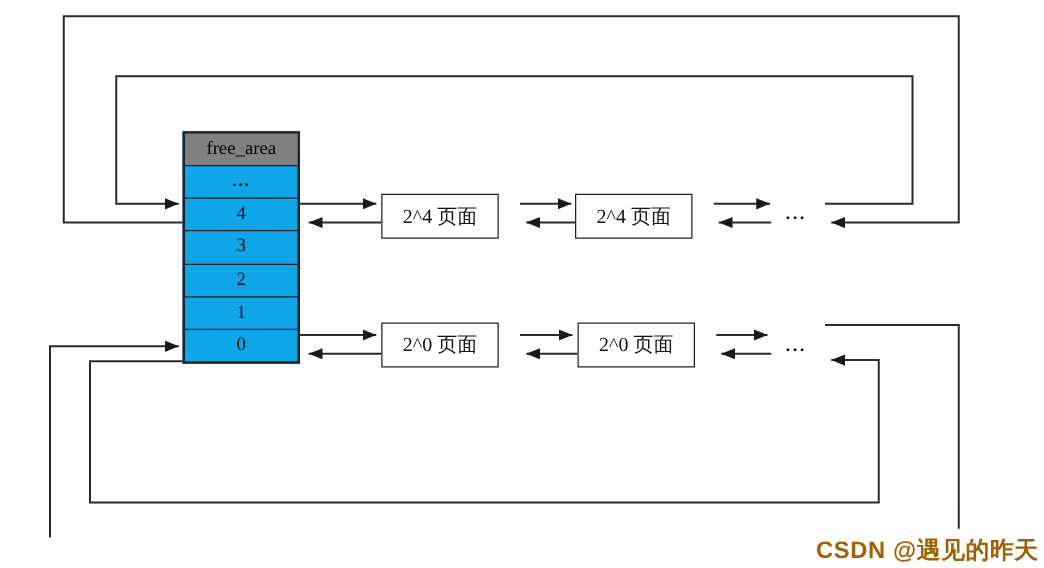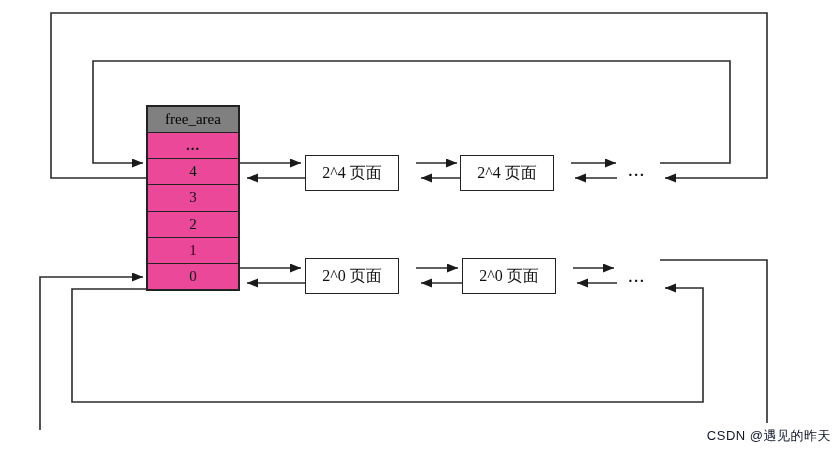--- a/index.html
+++ b/index.html
@@ -10,21 +10,21 @@
     overflow:hidden;
     font-family:"Liberation Serif", serif;
   }
   
   #wires{position:absolute;left:0;top:0;width:835px;height:454px;pointer-events:none;}
 
   
   .fa-table{
     position:absolute;left:146px;top:105px;width:94px;height:186px;
     border:2px solid #222;box-sizing:border-box;
-    display:flex;flex-direction:column;background:#ec4899;
+    display:flex;flex-direction:column;background:#0ea5e9;
   }
   .fa-cell{
     flex:1;display:flex;align-items:center;justify-content:center;
     font-size:15px;color:#111;border-top:1px solid #222;box-sizing:border-box;
     line-height:1;
   }
   .fa-cell:first-child{border-top:none;}
   .fa-header{background:#808080;color:#000;font-size:15px;}
   .fa-dots{font-weight:bold;letter-spacing:1px;}
 
@@ -46,21 +46,21 @@
     font-weight:bold;font-size:15px;letter-spacing:2px;color:#111;
     font-family:"Liberation Serif", serif;line-height:1;
   }
   .d-r4{left:620px;top:164px;}
   .d-r0{left:620px;top:270px;}
 
   
   .watermark{
     position:absolute;right:4px;top:427px;
     font-family:"Liberation Sans", sans-serif;
-    font-size:13px;color:#0f172a;letter-spacing:0.5px;
+    font-size:19px;color:#a16207;letter-spacing:0.5px;font-weight:bold;
   }
 </style>
 </head>
 <body>
 
 <div id="stage">
 
   <svg id="wires" viewBox="0 0 835 454" xmlns="http://www.w3.org/2000/svg">
     <defs>
       <marker id="arr" markerUnits="userSpaceOnUse" markerWidth="12" markerHeight="10" refX="11" refY="4.5" orient="auto">

